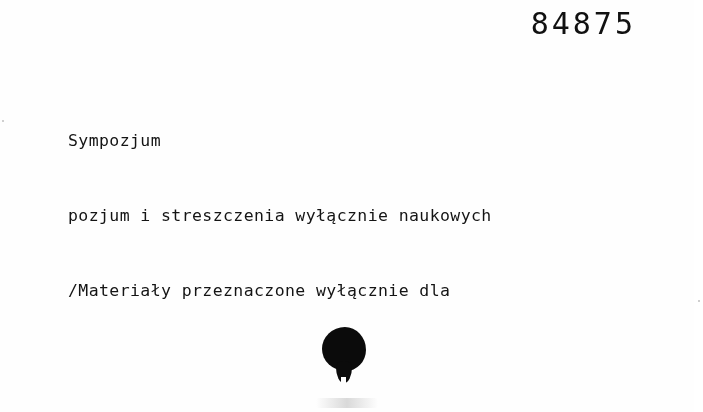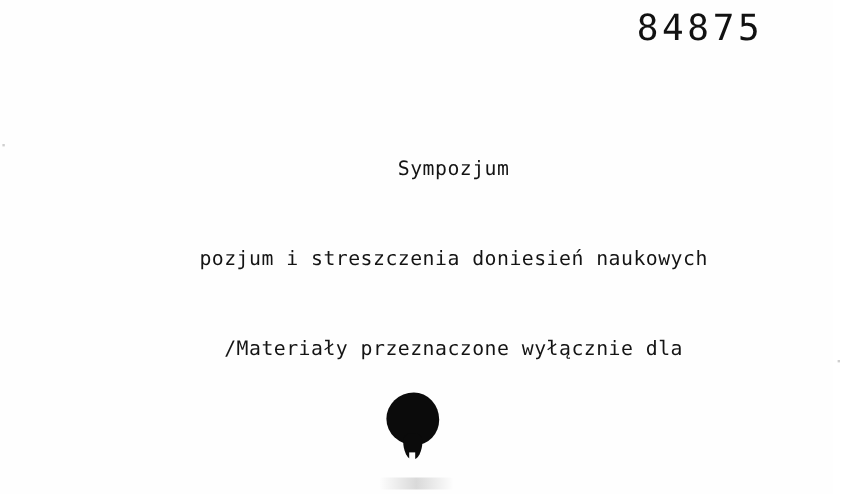--- a/index.html
+++ b/index.html
@@ -42,21 +42,20 @@
     font-size: 16.5px;
     line-height: 25px;
     color: #141414;
     white-space: pre;
     letter-spacing: 0.4px;
   }
   .line {
     white-space: pre;
     display: block;
     height: 25px;
-    text-align: center;
   }
 
   .ink-blot {
     position: absolute;
     left: 322px;
     top: 327px;
     width: 46px;
     height: 56px;
   }
   .ink-blot .main {
@@ -104,21 +103,21 @@
 </head>
 <body>
 
 <div class="card">
 
   <div class="catalog-number" id="num-top">84875</div>
 
 
   <div class="body-text">
     <span class="line">Sympozjum</span>
-    <span class="line">pozjum i streszczenia doniesień naukowych</span>
+    <span class="line">pozjum i streszczenia wyłącznie naukowych</span>
     <span class="line">/Materiały przeznaczone wyłącznie dla</span>
     
     
     
     
     
   </div>
 
   <div class="ink-blot">
     <div class="main"></div>

